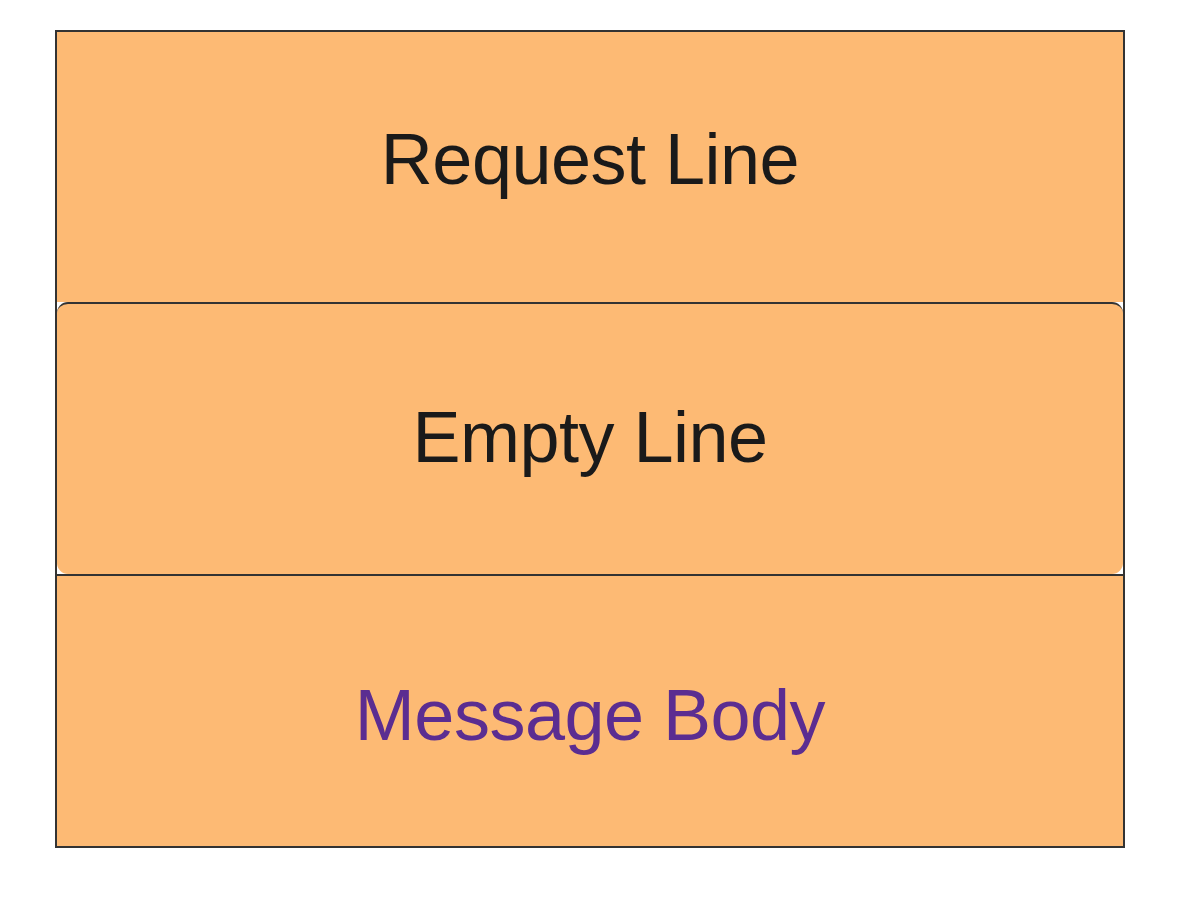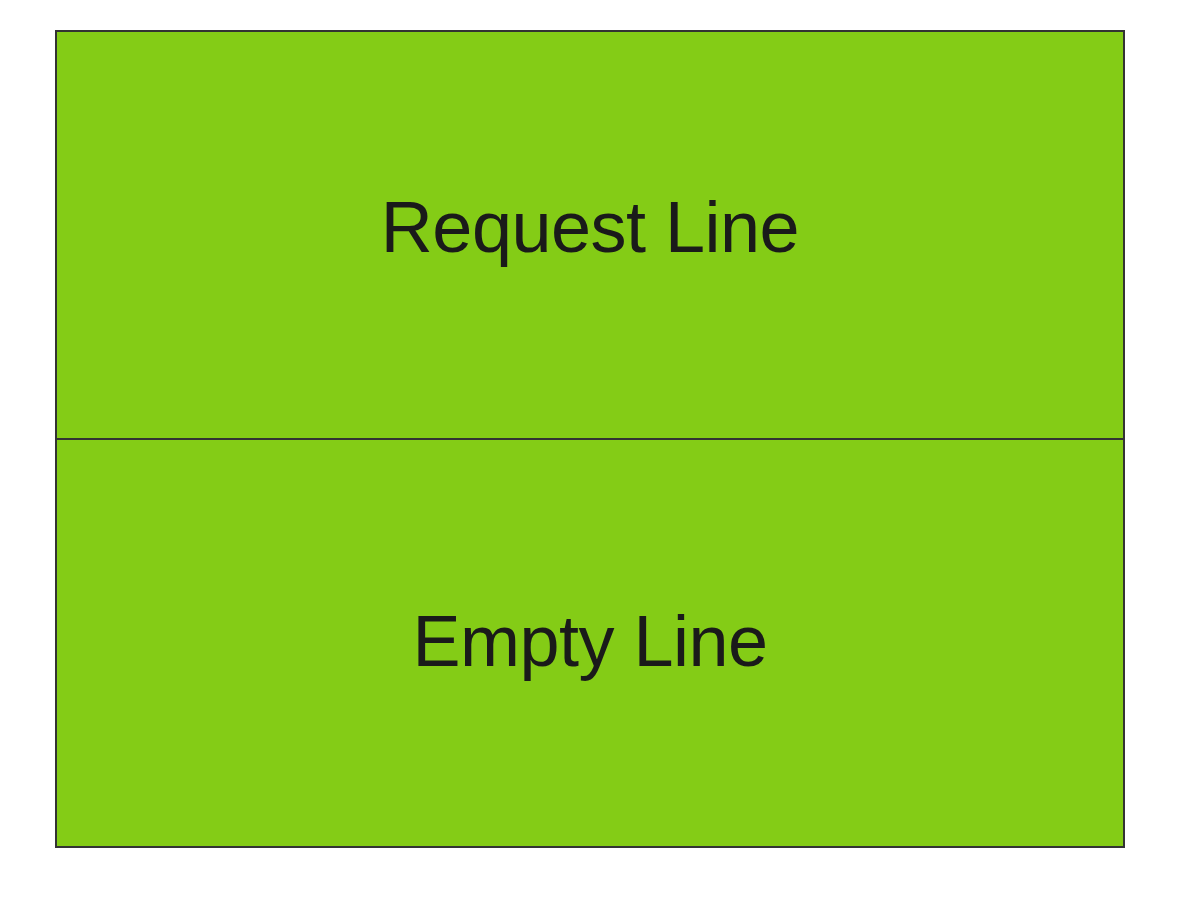--- a/index.html
+++ b/index.html
@@ -32,21 +32,21 @@
   }
 
   
   .message-section {
     flex: 1 1 0;
     box-sizing: border-box;
     display: flex;
     align-items: center;
     justify-content: center;
     position: relative;
-    background: #84cc16;
+    background: #fdba74;
   }
   .message-section + .message-section {
     border-top: 2px solid #333333;
   }
 
   .section-label {
     font-size: 72px;
     font-weight: 400;
     letter-spacing: -0.5px;
     line-height: 1;
@@ -64,18 +64,21 @@
 </head>
 <body style="background: rgb(255, 255, 255);">
 
 <div id="http-message-diagram" style="border-color: rgb(51, 51, 51); border-width: 2px; background: rgb(255, 255, 255);">
 
   <div class="message-section" data-row="0">
     <span class="section-label" style="color: rgb(26, 26, 26);">Request Line</span>
   </div>
 
 
-  <div class="message-section" data-row="2" style="border-top-color: rgb(51, 51, 51); border-top-width: 2px;">
+  <div class="message-section" data-row="2" style="border-top-color: rgb(51, 51, 51); border-top-width: 2px; border-radius: 11px;">
     <span class="section-label" style="color: rgb(26, 26, 26);">Empty Line</span>
   </div>
 
+  <div class="message-section" data-row="3" style="border-top-color: rgb(51, 51, 51); border-top-width: 2px;">
+    <span class="section-label" style="color: rgb(91, 45, 145);">Message Body</span>
+  </div>
 
 </div>
 
 </body></html>

